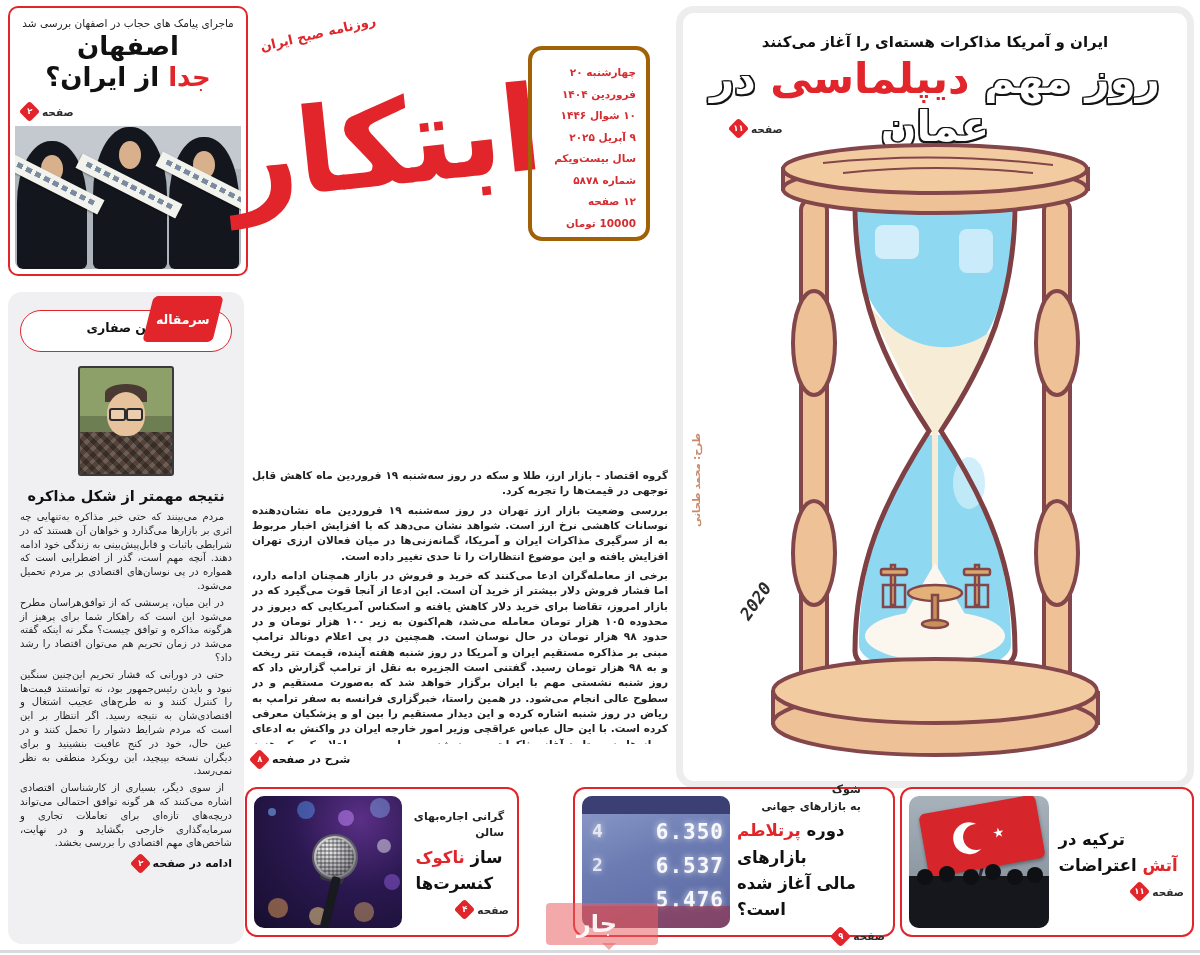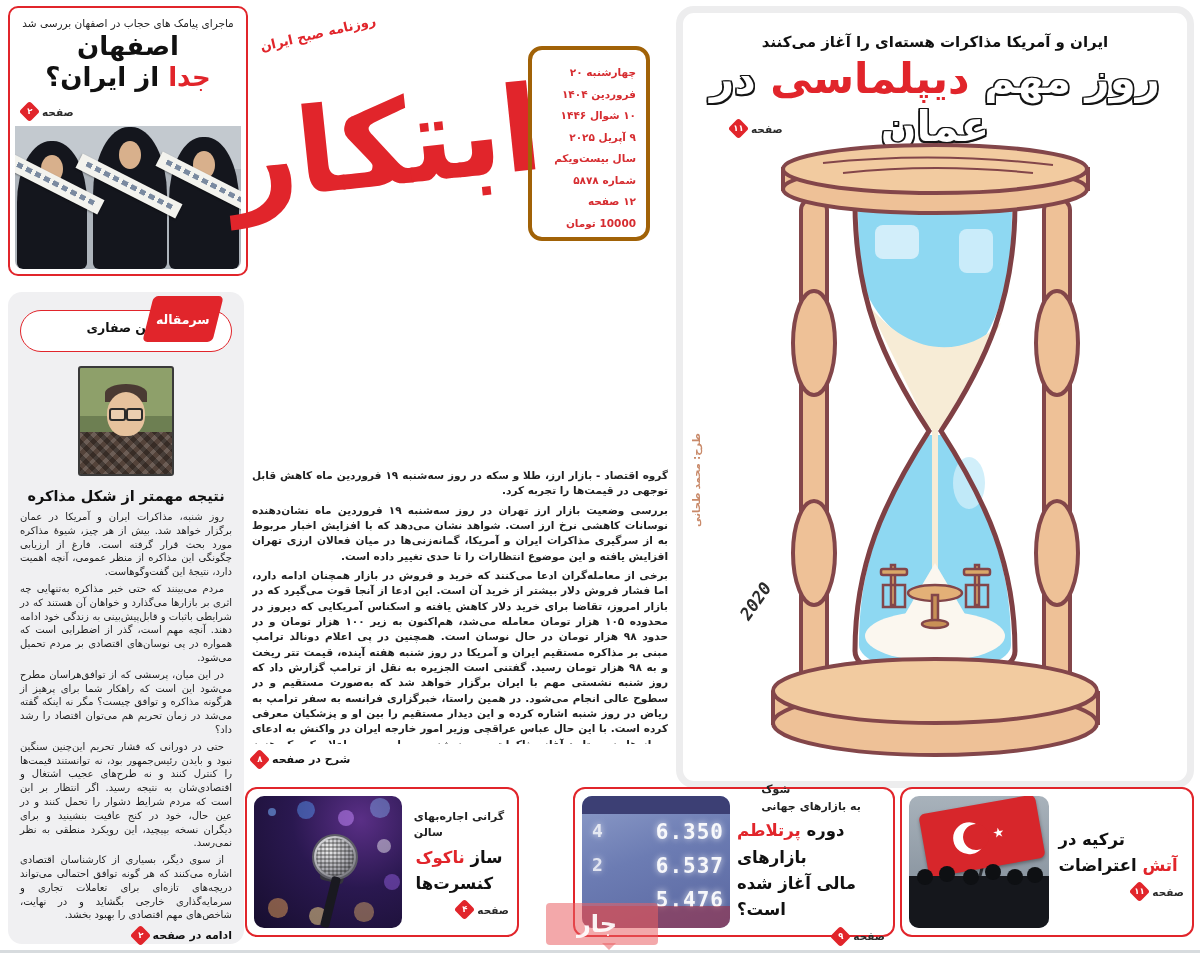--- a/index.html
+++ b/index.html
@@ -86,21 +86,21 @@
   #credit{position:absolute;left:8px;top:420px;writing-mode:vertical-rl;transform:rotate(180deg);
           font-size:10px;font-weight:bold;color:#c98a6a;}
   #signature{position:absolute;left:52px;bottom:170px;transform:rotate(-55deg);font-size:17px;
              font-weight:bold;font-style:italic;color:#2c2c2c;font-family:"DejaVu Sans Mono",monospace;}
 
   
   .bbox{position:absolute;top:787px;height:150px;border:2px solid #e1252b;border-radius:12px;background:#fff;box-sizing:border-box;}
   .bimg{position:absolute;left:7px;top:7px;width:148px;height:132px;border-radius:10px;overflow:hidden;}
   .btxt{position:absolute;right:8px;top:8px;bottom:6px;left:162px;display:flex;flex-direction:column;
         align-items:center;justify-content:center;gap:3px;}
-  .bkick{font-size:11px;font-weight:bold;color:#222;text-align:left;line-height:1.5;}
+  .bkick{font-size:11px;font-weight:bold;color:#222;text-align:right;line-height:1.5;}
   .btitle{font-size:16.5px;font-weight:900;color:#111;text-align:left;line-height:1.6;}
   .bbadge-row{align-self:flex-start;margin-top:2px;}
 
   
   #imgA{background:radial-gradient(circle at 72% 18%,#5a2f86 0%,#2a1850 45%,#170e2e 100%);}
   #bokeh{position:absolute;left:14px;top:12px;width:8px;height:8px;border-radius:50%;background:rgba(120,180,255,.55);
          box-shadow:34px -2px 0 5px rgba(90,160,255,.45),74px 6px 0 4px rgba(200,140,255,.5),
          108px -4px 0 6px rgba(140,190,255,.4),6px 96px 0 6px rgba(255,180,90,.45),
          46px 104px 0 5px rgba(255,225,140,.5),92px 100px 0 6px rgba(255,200,110,.4),
          120px 70px 0 4px rgba(170,110,255,.4),112px 34px 0 3px rgba(255,255,255,.45);}
@@ -190,25 +190,24 @@
       <div class="shirt"></div>
         <div class="hair"></div>
         <div class="face"></div>
       <div class="glasses">
           <i class="l"></i>
           <i class="r"></i>
         </div>
     </div>
     <div id="ed-title">نتیجه مهمتر از شکل مذاکره</div>
     <div id="ed-body">
-      <p>روز شنبه، مذاکرات ایران و آمریکا در عمان برگزار خواهد شد. بیش از هر چیز، شیوهٔ مذاکره مورد بحث قرار گرفته است. فارغ از ارزیابی چگونگی این مذاکره از منظر عمومی، آنچه اهمیت دارد، نتیجهٔ این گفت‌وگوهاست.</p>
       <p>مردم می‌بینند که حتی خبر مذاکره به‌تنهایی چه اثری بر بازارها می‌گذارد و خواهان آن هستند که در شرایطی باثبات و قابل‌پیش‌بینی به زندگی خود ادامه دهند. آنچه مهم است، گذر از اضطرابی است که همواره در پی نوسان‌های اقتصادی بر مردم تحمیل می‌شود.</p>
       <p>در این میان، پرسشی که از توافق‌هراسان مطرح می‌شود این است که راهکار شما برای پرهیز از هرگونه مذاکره و توافق چیست؟ مگر نه اینکه گفته می‌شد در زمان تحریم هم می‌توان اقتصاد را رشد داد؟</p>
       <p>حتی در دورانی که فشار تحریم این‌چنین سنگین نبود و بایدن رئیس‌جمهور بود، نه توانستند قیمت‌ها را کنترل کنند و نه طرح‌های عجیب اشتغال و اقتصادی‌شان به نتیجه رسید. اگر انتظار بر این است که مردم شرایط دشوار را تحمل کنند و در عین حال، خود در کنج عافیت بنشینید و برای دیگران نسخه بپیچید، این رویکرد منطقی به نظر نمی‌رسد.</p>
-      <p>از سوی دیگر، بسیاری از کارشناسان اقتصادی اشاره می‌کنند که هر گونه توافق احتمالی می‌تواند دریچه‌های تازه‌ای برای تعاملات تجاری و سرمایه‌گذاری خارجی بگشاید و در نهایت، شاخص‌های مهم اقتصادی را بهبود بخشد.</p>
+      <p>از سوی دیگر، بسیاری از کارشناسان اقتصادی اشاره می‌کنند که هر گونه توافق احتمالی می‌تواند دریچه‌های تازه‌ای برای تعاملات تجاری و سرمایه‌گذاری خارجی بگشاید و در نهایت، شاخص‌های مهم اقتصادی را بررسی بخشد.</p>
     </div>
     <div id="ed-more">
       <span class="more-line">
         <span>ادامه در صفحه</span>
         <span class="pb-diamond">
             <span>۲</span>
           </span>
       </span>
     </div>
   </div>

